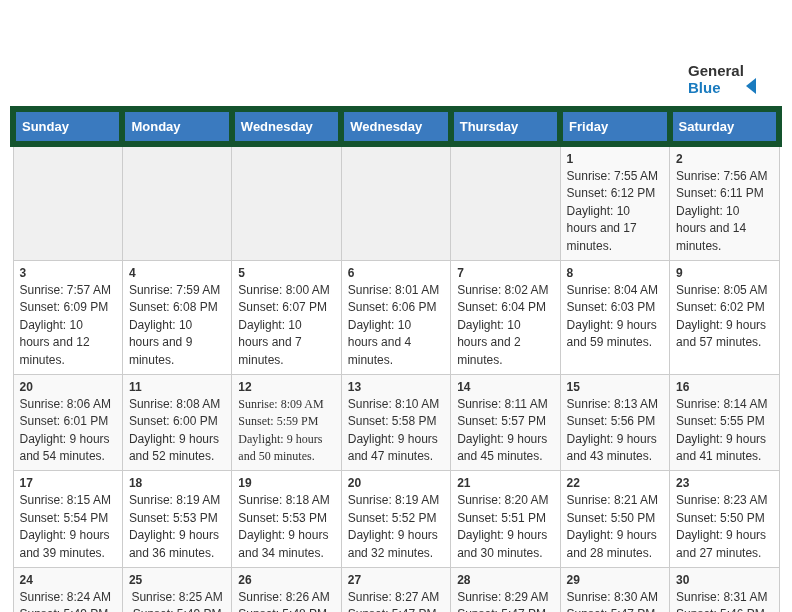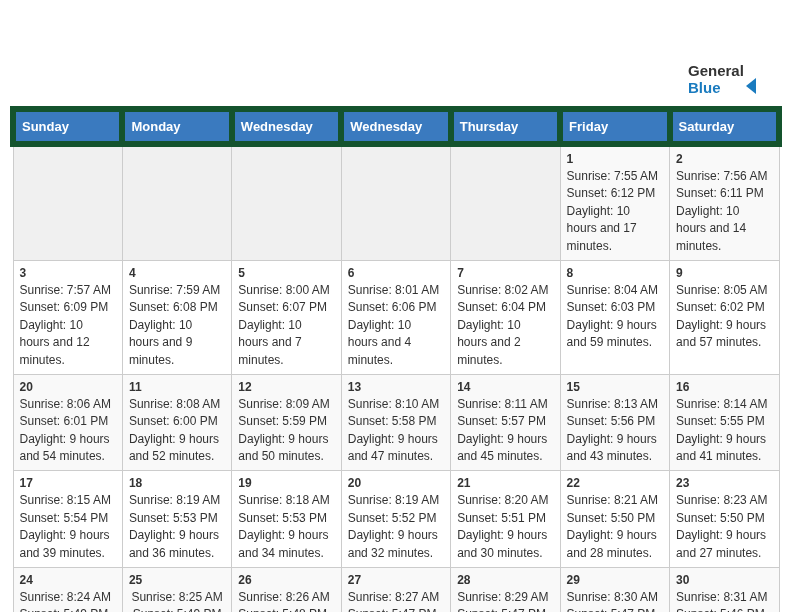--- a/index.html
+++ b/index.html
@@ -180,21 +180,21 @@
 Daylight: 9 hours and 54 minutes.</div>
           </td>
           <td>
             <span class="day-num">11</span>
             <div class="day-info" style="white-space: pre-line;">Sunrise: 8:08 AM
 Sunset: 6:00 PM
 Daylight: 9 hours and 52 minutes.</div>
           </td>
           <td>
             <span class="day-num">12</span>
-            <div class="day-info" style="white-space: pre-line;">Sunrise: 8:09 AM
+            <div class="day-info" style="white-space: pre-line; font-family: Liberation Serif, serif;">Sunrise: 8:09 AM
 Sunset: 5:59 PM
 Daylight: 9 hours and 50 minutes.</div>
           </td>
           <td>
             <span class="day-num">13</span>
             <div class="day-info" style="white-space: pre-line;">Sunrise: 8:10 AM
 Sunset: 5:58 PM
 Daylight: 9 hours and 47 minutes.</div>
           </td>
           <td>

